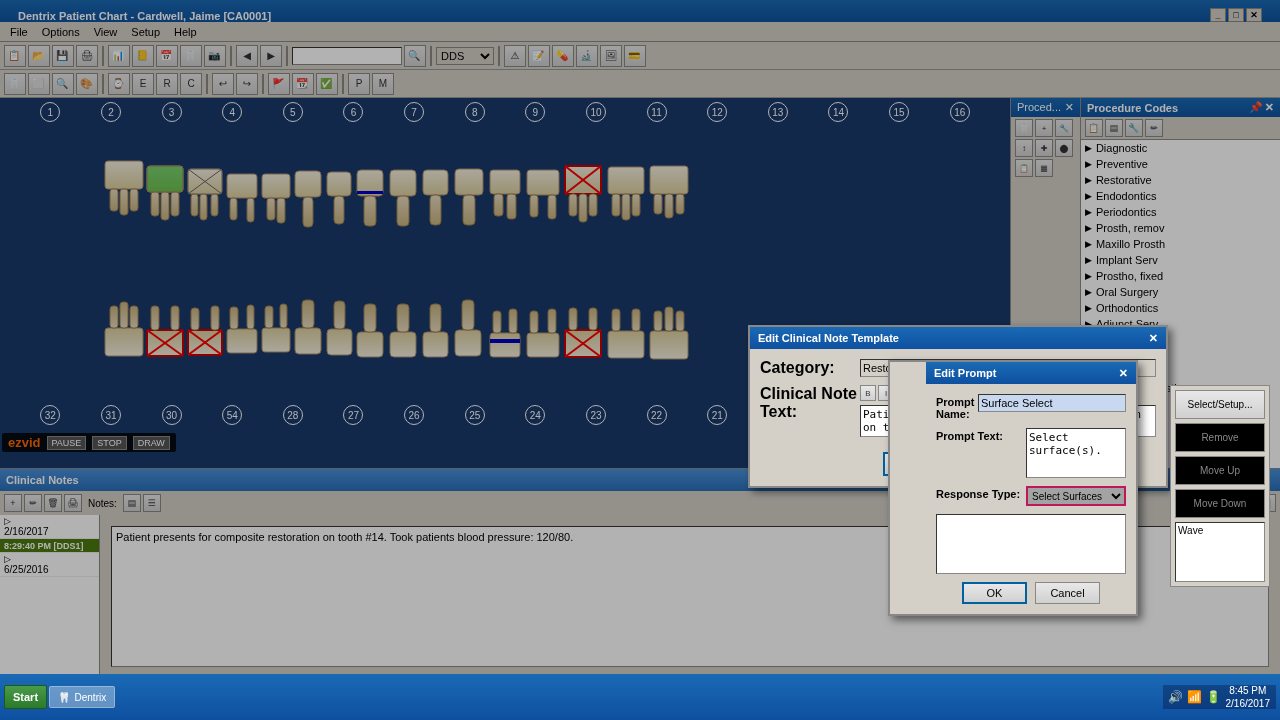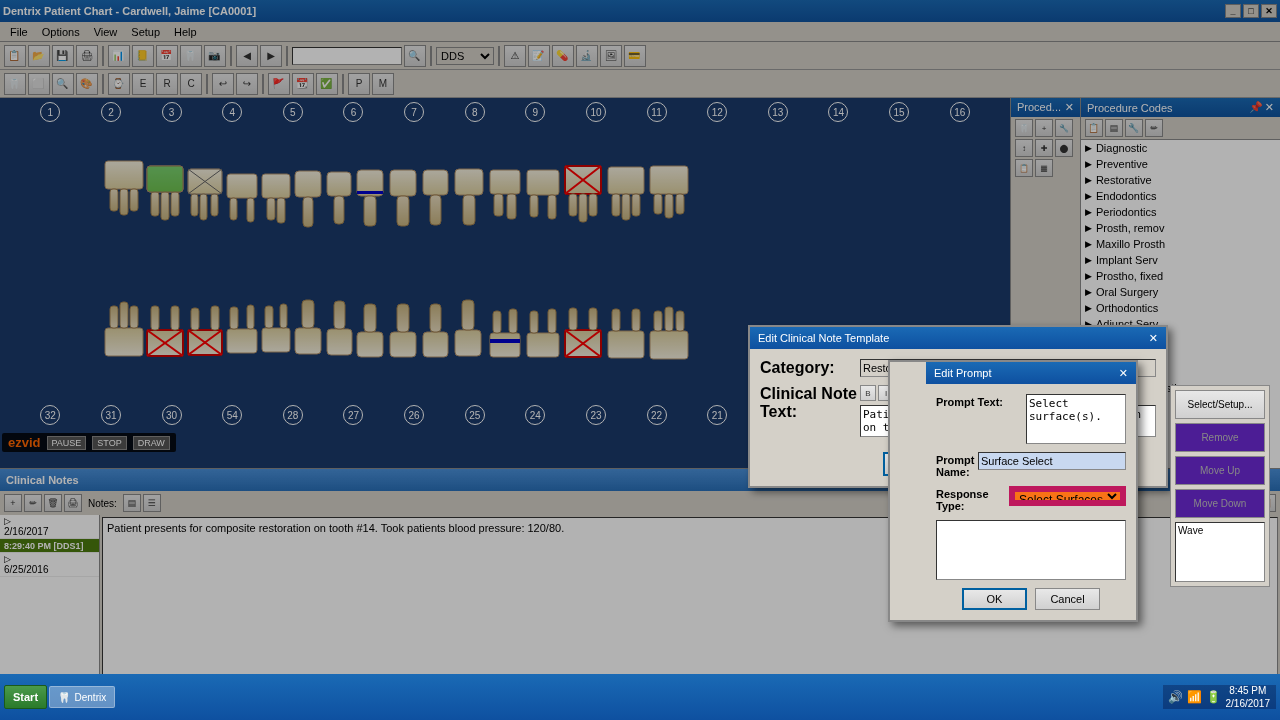--- a/index.html
+++ b/index.html
@@ -4,23 +4,23 @@
   <style>
     * { margin: 0; padding: 0; box-sizing: border-box; }
     body { width: 1280px; height: 720px; overflow: hidden; font-family: 'Segoe UI', Tahoma, Arial, sans-serif; font-size: 11px; background: #d4d0c8; }
 
     
     .title-bar {
       background: linear-gradient(to bottom, #1a6ab5, #1054a0);
       color: white;
       height: 22px;
       display: flex;
-      align-items: center;
+      align-items: flex-end;
       justify-content: space-between;
-      padding: 0 3px;
+      padding: 0 18px;
       font-size: 11px;
       font-weight: bold;
     }
     .title-bar-controls { display: flex; gap: 2px; }
     .title-btn { width: 16px; height: 14px; background: #d4d0c8; border: 1px solid #888; font-size: 9px; display: flex; align-items: center; justify-content: center; cursor: pointer; color: black; }
 
     
     .menu-bar {
       background: #d4d0c8;
       border-bottom: 1px solid #888;
@@ -103,21 +103,21 @@
       width: 200px;
       background: #d4d0c8;
       border-left: 1px solid #888;
       display: flex;
       flex-direction: column;
     }
     .right-panel-header {
       background: linear-gradient(to bottom, #1a6ab5, #1054a0);
       color: white;
       font-size: 11px;
-      font-weight: normal;
+      font-weight: bold;
       padding: 3px 6px;
       display: flex;
       justify-content: space-between;
       align-items: center;
     }
     .proc-toolbar {
       background: #d4d0c8;
       border-bottom: 1px solid #888;
       padding: 2px 4px;
       display: flex;
@@ -220,21 +220,21 @@
       display: flex;
       flex-direction: column;
     }
     .notes-text-area {
       flex: 1;
       background: white;
       padding: 4px;
       font-size: 11px;
       overflow-y: auto;
       border: 1px inset #888;
-      margin: 2px;
+      margin: 11px;
     }
 
     
     .status-bar {
       height: 22px;
       background: #d4d0c8;
       border-top: 1px solid #888;
       display: flex;
       align-items: center;
       padding: 0 6px;
@@ -267,21 +267,21 @@
       width: 420px;
       background: #d4d0c8;
       border: 2px solid #888;
       box-shadow: 4px 4px 8px rgba(0,0,0,0.5);
       z-index: 1001;
     }
     .dialog-title {
       background: linear-gradient(to bottom, #1a6ab5, #0e50a0);
       color: white;
       font-size: 11px;
-      font-weight: normal;
+      font-weight: bold;
       padding: 4px 8px;
       display: flex;
       justify-content: space-between;
       align-items: center;
       height: 22px;
     }
     .dialog-body {
       padding: 10px;
     }
     .dialog-row {
@@ -354,23 +354,23 @@
       height: 50px;
       border: 1px inset #888;
       background: white;
       font-size: 11px;
       padding: 2px;
       resize: none;
     }
     .ep-select {
       flex: 1;
       height: 20px;
-      border: 6px solid #be185d;
-      background: #f97316;
-      font-size: 12px;
+      border: 2px solid #be185d;
+      background: #a3a3a3;
+      font-size: 10px;
     }
     .ep-spacer { flex: 1; height: 60px; background: white; border: 1px inset #888; margin-bottom: 8px; }
     .ep-buttons {
       display: flex;
       justify-content: center;
       gap: 8px;
     }
     .ep-btn {
       width: 65px;
       height: 22px;
@@ -466,21 +466,21 @@
     .side-btn {
       background: linear-gradient(to bottom, #e8e8e8, #d0d0d0);
       border: 1px solid #888;
       font-size: 10px;
       padding: 8px 4px;
       cursor: pointer;
       text-align: center;
     }
     .side-btn:disabled, .side-btn.disabled {
       color: #888;
-      background: #4c1d95;
+      background: #000000;
     }
   </style>
 </head>
 <body>
 
 <div class="title-bar">
   <span>Dentrix Patient Chart - Cardwell, Jaime [CA0001]</span>
   <div class="title-bar-controls">
     <div class="title-btn">_</div>
     <div class="title-btn">□</div>
@@ -1079,27 +1079,27 @@
       <span>Wave</span>
     </div>
   </div>
 
   <div class="dialog-ep">
     <div class="dialog-title">
       <span>Edit Prompt</span>
       <span style="cursor:pointer;">✕</span>
     </div>
     <div class="ep-body">
+      <div class="ep-row">
+        <span class="ep-label">Prompt Name:</span>
+        <input class="ep-input" type="text" value="Surface Select" style="">
+      </div>
       <div class="ep-row" style="align-items:flex-start;">
         <span class="ep-label">Prompt Text:</span>
         <textarea class="ep-textarea" style="">Select surface(s).</textarea>
-      </div>
-      <div class="ep-row">
-        <span class="ep-label">Prompt Name:</span>
-        <input class="ep-input" type="text" value="Surface Select" style="">
       </div>
       <div class="ep-row">
         <span class="ep-label">Response Type:</span>
         <select class="ep-select">
           <option>Select Surfaces</option>
           <option>Free Text</option>
           <option>Yes/No</option>
           <option>Date</option>
         </select>
       </div>

